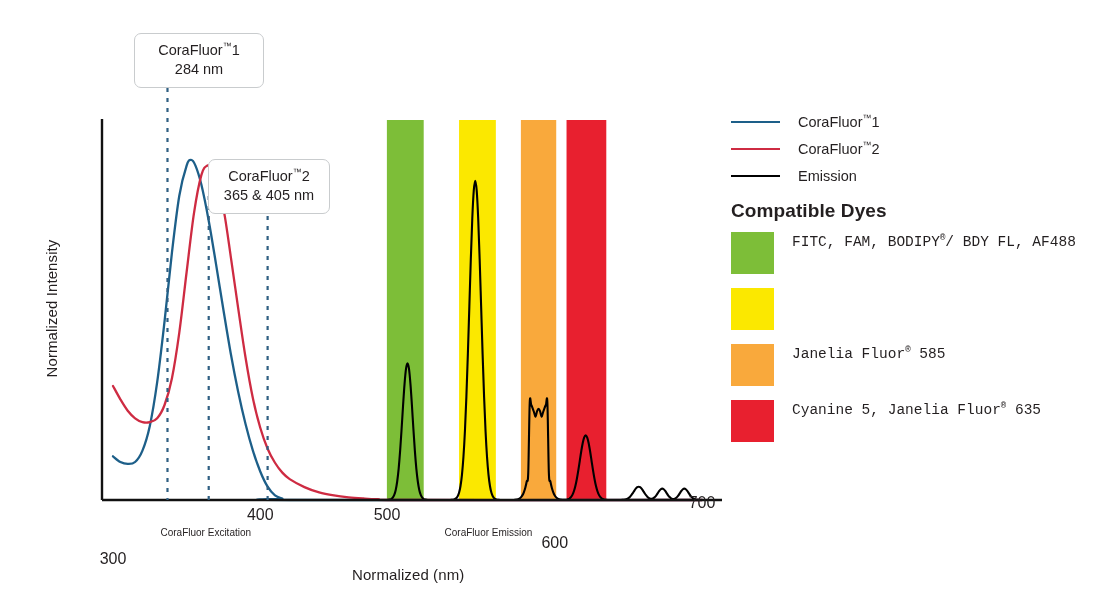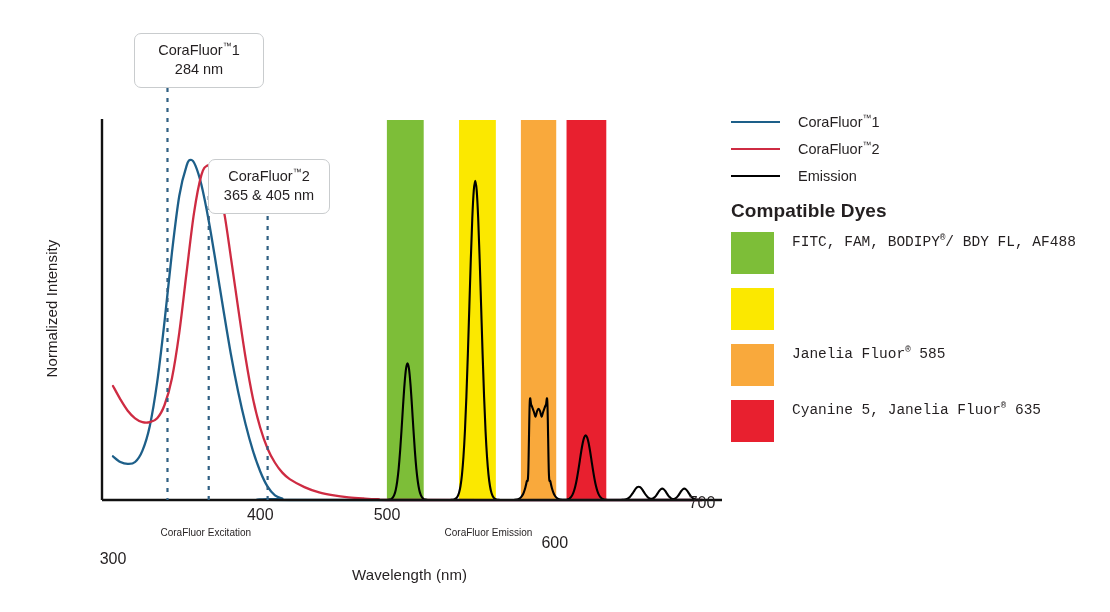--- a/index.html
+++ b/index.html
@@ -112,21 +112,21 @@
         <path d="M 113.00 456.30 C 114.23 457.25, 117.91 460.73, 120.36 462.00 C 122.82 463.27, 125.27 463.90, 127.72 463.90 C 130.18 463.90, 132.63 464.22, 135.09 462.00 C 137.54 459.78, 140.00 456.62, 142.45 450.60 C 144.90 444.58, 147.36 437.30, 149.81 425.90 C 152.27 414.50, 154.72 399.62, 157.18 382.20 C 159.63 364.78, 162.08 342.93, 164.54 321.40 C 166.99 299.87, 169.45 273.90, 171.90 253.00 C 174.35 232.10, 176.81 210.57, 179.26 196.00 C 181.72 181.43, 184.66 171.62, 186.63 165.60 C 188.59 159.58, 189.57 159.90, 191.04 159.90 C 192.52 159.90, 193.74 161.48, 195.46 165.60 C 197.18 169.72, 199.14 175.42, 201.35 184.60 C 203.56 193.78, 206.26 207.40, 208.71 220.70 C 211.17 234.00, 213.62 249.52, 216.07 264.40 C 218.53 279.28, 220.98 295.12, 223.44 310.00 C 225.89 324.88, 228.35 340.08, 230.80 353.70 C 233.25 367.32, 235.71 379.98, 238.16 391.70 C 240.62 403.42, 243.07 414.18, 245.53 424.00 C 247.98 433.82, 250.43 442.68, 252.89 450.60 C 255.34 458.52, 257.80 465.48, 260.25 471.50 C 262.70 477.52, 265.16 482.71, 267.61 486.70 C 270.07 490.69, 272.52 493.48, 274.98 495.44 C 277.43 497.40, 279.88 497.72, 282.34 498.48 C 284.79 499.24, 219.76 499.75, 289.70 500.00 C 359.64 500.25, 633.28 500.00, 702.00 500.00" fill="none" stroke="#1d5f89" stroke-width="2.3" stroke-linejoin="round" stroke-linecap="round"></path>
         <path d="M 113.00 386.00 C 114.23 388.22, 117.91 395.18, 120.36 399.30 C 122.82 403.42, 125.27 407.53, 127.72 410.70 C 130.18 413.87, 132.63 416.40, 135.09 418.30 C 137.54 420.20, 140.00 421.47, 142.45 422.10 C 144.90 422.73, 147.36 422.73, 149.81 422.10 C 152.27 421.47, 154.72 421.15, 157.18 418.30 C 159.63 415.45, 162.08 411.65, 164.54 405.00 C 166.99 398.35, 169.45 390.43, 171.90 378.40 C 174.35 366.37, 176.81 350.53, 179.26 332.80 C 181.72 315.07, 184.17 291.95, 186.63 272.00 C 189.08 252.05, 191.53 229.25, 193.99 213.10 C 196.44 196.95, 199.14 183.02, 201.35 175.10 C 203.56 167.18, 205.28 166.55, 207.24 165.60 C 209.20 164.65, 211.17 165.92, 213.13 169.40 C 215.09 172.88, 217.06 178.58, 219.02 186.50 C 220.98 194.42, 222.95 205.18, 224.91 216.90 C 226.87 228.62, 228.59 241.60, 230.80 256.80 C 233.01 272.00, 235.71 291.32, 238.16 308.10 C 240.62 324.88, 243.07 342.49, 245.53 357.50 C 247.98 372.51, 250.43 386.44, 252.89 398.16 C 255.34 409.88, 257.80 419.38, 260.25 427.80 C 262.70 436.22, 265.16 442.87, 267.61 448.70 C 270.07 454.53, 272.52 458.77, 274.98 462.76 C 277.43 466.75, 279.88 469.92, 282.34 472.64 C 284.79 475.36, 286.02 476.69, 289.70 479.10 C 293.38 481.51, 299.52 484.86, 304.43 487.08 C 309.33 489.30, 314.24 491.01, 319.15 492.40 C 324.06 493.79, 328.97 494.62, 333.88 495.44 C 338.78 496.26, 343.69 496.83, 348.60 497.34 C 353.51 497.85, 358.42 498.16, 363.32 498.48 C 368.23 498.80, 370.69 498.99, 378.05 499.24 C 385.41 499.49, 353.51 499.87, 407.50 500.00 C 461.49 500.13, 652.92 500.00, 702.00 500.00" fill="none" stroke="#ce2b42" stroke-width="2.3" stroke-linejoin="round" stroke-linecap="round"></path>
         <path d="M 113.00 500.00 C 113.25 500.00, 113.98 500.00, 114.47 500.00 C 114.96 500.00, 115.45 500.00, 115.94 500.00 C 116.44 500.00, 116.93 500.00, 117.42 500.00 C 117.91 500.00, 118.40 500.00, 118.89 500.00 C 119.38 500.00, 119.87 500.00, 120.36 500.00 C 120.85 500.00, 121.34 500.00, 121.84 500.00 C 122.33 500.00, 122.82 500.00, 123.31 500.00 C 123.80 500.00, 124.29 500.00, 124.78 500.00 C 125.27 500.00, 125.76 500.00, 126.25 500.00 C 126.74 500.00, 127.23 500.00, 127.72 500.00 C 128.22 500.00, 128.71 500.00, 129.20 500.00 C 129.69 500.00, 130.18 500.00, 130.67 500.00 C 131.16 500.00, 131.65 500.00, 132.14 500.00 C 132.63 500.00, 133.12 500.00, 133.62 500.00 C 134.11 500.00, 134.60 500.00, 135.09 500.00 C 135.58 500.00, 136.07 500.00, 136.56 500.00 C 137.05 500.00, 137.54 500.00, 138.03 500.00 C 138.52 500.00, 139.01 500.00, 139.50 500.00 C 140.00 500.00, 140.49 500.00, 140.98 500.00 C 141.47 500.00, 141.96 500.00, 142.45 500.00 C 142.94 500.00, 143.43 500.00, 143.92 500.00 C 144.41 500.00, 144.90 500.00, 145.40 500.00 C 145.89 500.00, 146.38 500.00, 146.87 500.00 C 147.36 500.00, 147.85 500.00, 148.34 500.00 C 148.83 500.00, 149.32 500.00, 149.81 500.00 C 150.30 500.00, 150.79 500.00, 151.28 500.00 C 151.78 500.00, 152.27 500.00, 152.76 500.00 C 153.25 500.00, 153.74 500.00, 154.23 500.00 C 154.72 500.00, 155.21 500.00, 155.70 500.00 C 156.19 500.00, 156.68 500.00, 157.18 500.00 C 157.67 500.00, 158.16 500.00, 158.65 500.00 C 159.14 500.00, 159.63 500.00, 160.12 500.00 C 160.61 500.00, 161.10 500.00, 161.59 500.00 C 162.08 500.00, 162.57 500.00, 163.06 500.00 C 163.56 500.00, 164.05 500.00, 164.54 500.00 C 165.03 500.00, 165.52 500.00, 166.01 500.00 C 166.50 500.00, 166.99 500.00, 167.48 500.00 C 167.97 500.00, 168.46 500.00, 168.95 500.00 C 169.45 500.00, 169.94 500.00, 170.43 500.00 C 170.92 500.00, 171.41 500.00, 171.90 500.00 C 172.39 500.00, 172.88 500.00, 173.37 500.00 C 173.86 500.00, 174.35 500.00, 174.84 500.00 C 175.34 500.00, 175.83 500.00, 176.32 500.00 C 176.81 500.00, 177.30 500.00, 177.79 500.00 C 178.28 500.00, 178.77 500.00, 179.26 500.00 C 179.75 500.00, 180.24 500.00, 180.74 500.00 C 181.23 500.00, 181.72 500.00, 182.21 500.00 C 182.70 500.00, 183.19 500.00, 183.68 500.00 C 184.17 500.00, 184.66 500.00, 185.15 500.00 C 185.64 500.00, 186.13 500.00, 186.63 500.00 C 187.12 500.00, 187.61 500.00, 188.10 500.00 C 188.59 500.00, 189.08 500.00, 189.57 500.00 C 190.06 500.00, 190.55 500.00, 191.04 500.00 C 191.53 500.00, 192.02 500.00, 192.51 500.00 C 193.01 500.00, 193.50 500.00, 193.99 500.00 C 194.48 500.00, 194.97 500.00, 195.46 500.00 C 195.95 500.00, 196.44 500.00, 196.93 500.00 C 197.42 500.00, 197.91 500.00, 198.41 500.00 C 198.90 500.00, 199.39 500.00, 199.88 500.00 C 200.37 500.00, 200.86 500.00, 201.35 500.00 C 201.84 500.00, 202.33 500.00, 202.82 500.00 C 203.31 500.00, 203.80 500.00, 204.30 500.00 C 204.79 500.00, 205.28 500.00, 205.77 500.00 C 206.26 500.00, 206.75 500.00, 207.24 500.00 C 207.73 500.00, 208.22 500.00, 208.71 500.00 C 209.20 500.00, 209.69 500.00, 210.19 500.00 C 210.68 500.00, 211.17 500.00, 211.66 500.00 C 212.15 500.00, 212.64 500.00, 213.13 500.00 C 213.62 500.00, 214.11 500.00, 214.60 500.00 C 215.09 500.00, 215.58 500.00, 216.07 500.00 C 216.57 500.00, 217.06 500.00, 217.55 500.00 C 218.04 500.00, 218.53 500.00, 219.02 500.00 C 219.51 500.00, 220.00 500.00, 220.49 500.00 C 220.98 500.00, 221.47 500.00, 221.97 500.00 C 222.46 500.00, 222.95 500.00, 223.44 500.00 C 223.93 500.00, 224.42 500.00, 224.91 500.00 C 225.40 500.00, 225.89 500.00, 226.38 500.00 C 226.87 500.00, 227.36 500.00, 227.86 500.00 C 228.35 500.00, 228.84 500.00, 229.33 500.00 C 229.82 500.00, 230.31 500.00, 230.80 500.00 C 231.29 500.00, 231.78 500.00, 232.27 500.00 C 232.76 500.00, 233.25 500.00, 233.75 500.00 C 234.24 500.00, 234.73 500.00, 235.22 500.00 C 235.71 500.00, 236.20 500.00, 236.69 500.00 C 237.18 500.00, 237.67 500.00, 238.16 500.00 C 238.65 500.00, 239.14 500.00, 239.63 500.00 C 240.13 500.00, 240.62 500.00, 241.11 500.00 C 241.60 500.00, 242.09 500.00, 242.58 500.00 C 243.07 500.00, 243.56 500.00, 244.05 500.00 C 244.54 500.00, 245.03 500.00, 245.53 500.00 C 246.02 500.00, 246.51 500.00, 247.00 500.00 C 247.49 500.00, 247.98 500.00, 248.47 500.00 C 248.96 500.00, 249.45 500.00, 249.94 500.00 C 250.43 500.00, 250.92 500.00, 251.41 500.00 C 251.91 500.00, 252.40 500.00, 252.89 500.00 C 253.38 500.00, 253.87 500.00, 254.36 500.00 C 254.85 500.00, 255.34 500.00, 255.83 500.00 C 256.32 500.00, 256.81 500.00, 257.31 500.00 C 257.80 500.00, 258.29 500.00, 258.78 500.00 C 259.27 500.00, 259.76 500.00, 260.25 500.00 C 260.74 500.00, 261.23 500.00, 261.72 500.00 C 262.21 500.00, 262.70 500.00, 263.19 500.00 C 263.69 500.00, 264.18 500.00, 264.67 500.00 C 265.16 500.00, 265.65 500.00, 266.14 500.00 C 266.63 500.00, 267.12 500.00, 267.61 500.00 C 268.10 500.00, 268.59 500.00, 269.09 500.00 C 269.58 500.00, 270.07 500.00, 270.56 500.00 C 271.05 500.00, 271.54 500.00, 272.03 500.00 C 272.52 500.00, 273.01 500.00, 273.50 500.00 C 273.99 500.00, 274.48 500.00, 274.98 500.00 C 275.47 500.00, 275.96 500.00, 276.45 500.00 C 276.94 500.00, 277.43 500.00, 277.92 500.00 C 278.41 500.00, 278.90 500.00, 279.39 500.00 C 279.88 500.00, 280.37 500.00, 280.87 500.00 C 281.36 500.00, 281.85 500.00, 282.34 500.00 C 282.83 500.00, 283.32 500.00, 283.81 500.00 C 284.30 500.00, 284.79 500.00, 285.28 500.00 C 285.77 500.00, 286.26 500.00, 286.75 500.00 C 287.25 500.00, 287.74 500.00, 288.23 500.00 C 288.72 500.00, 289.21 500.00, 289.70 500.00 C 290.19 500.00, 290.68 500.00, 291.17 500.00 C 291.66 500.00, 292.15 500.00, 292.64 500.00 C 293.14 500.00, 293.63 500.00, 294.12 500.00 C 294.61 500.00, 295.10 500.00, 295.59 500.00 C 296.08 500.00, 296.57 500.00, 297.06 500.00 C 297.55 500.00, 298.04 500.00, 298.53 500.00 C 299.03 500.00, 299.52 500.00, 300.01 500.00 C 300.50 500.00, 300.99 500.00, 301.48 500.00 C 301.97 500.00, 302.46 500.00, 302.95 500.00 C 303.44 500.00, 303.93 500.00, 304.43 500.00 C 304.92 500.00, 305.41 500.00, 305.90 500.00 C 306.39 500.00, 306.88 500.00, 307.37 500.00 C 307.86 500.00, 308.35 500.00, 308.84 500.00 C 309.33 500.00, 309.82 500.00, 310.31 500.00 C 310.81 500.00, 311.30 500.00, 311.79 500.00 C 312.28 500.00, 312.77 500.00, 313.26 500.00 C 313.75 500.00, 314.24 500.00, 314.73 500.00 C 315.22 500.00, 315.71 500.00, 316.21 500.00 C 316.70 500.00, 317.19 500.00, 317.68 500.00 C 318.17 500.00, 318.66 500.00, 319.15 500.00 C 319.64 500.00, 320.13 500.00, 320.62 500.00 C 321.11 500.00, 321.60 500.00, 322.10 500.00 C 322.59 500.00, 323.08 500.00, 323.57 500.00 C 324.06 500.00, 324.55 500.00, 325.04 500.00 C 325.53 500.00, 326.02 500.00, 326.51 500.00 C 327.00 500.00, 327.49 500.00, 327.99 500.00 C 328.48 500.00, 328.97 500.00, 329.46 500.00 C 329.95 500.00, 330.44 500.00, 330.93 500.00 C 331.42 500.00, 331.91 500.00, 332.40 500.00 C 332.89 500.00, 333.38 500.00, 333.88 500.00 C 334.37 500.00, 334.86 500.00, 335.35 500.00 C 335.84 500.00, 336.33 500.00, 336.82 500.00 C 337.31 500.00, 337.80 500.00, 338.29 500.00 C 338.78 500.00, 339.27 500.00, 339.76 500.00 C 340.26 500.00, 340.75 500.00, 341.24 500.00 C 341.73 500.00, 342.22 500.00, 342.71 500.00 C 343.20 500.00, 343.69 500.00, 344.18 500.00 C 344.67 500.00, 345.16 500.00, 345.65 500.00 C 346.15 500.00, 346.64 500.00, 347.13 500.00 C 347.62 500.00, 348.11 500.00, 348.60 500.00 C 349.09 500.00, 349.58 500.00, 350.07 500.00 C 350.56 500.00, 351.05 500.00, 351.54 500.00 C 352.04 500.00, 352.53 500.00, 353.02 500.00 C 353.51 500.00, 354.00 500.00, 354.49 500.00 C 354.98 500.00, 355.47 500.00, 355.96 500.00 C 356.45 500.00, 356.94 500.00, 357.44 500.00 C 357.93 500.00, 358.42 500.00, 358.91 500.00 C 359.40 500.00, 359.89 500.00, 360.38 500.00 C 360.87 500.00, 361.36 500.00, 361.85 500.00 C 362.34 500.00, 362.83 500.00, 363.32 500.00 C 363.82 500.00, 364.31 500.00, 364.80 500.00 C 365.29 500.00, 365.78 500.00, 366.27 500.00 C 366.76 500.00, 367.25 500.00, 367.74 500.00 C 368.23 500.00, 368.72 500.00, 369.21 500.00 C 369.71 500.00, 370.20 500.00, 370.69 500.00 C 371.18 500.00, 371.67 500.00, 372.16 500.00 C 372.65 500.00, 373.14 500.00, 373.63 500.00 C 374.12 500.00, 374.61 500.00, 375.11 500.00 C 375.60 500.00, 376.09 500.00, 376.58 500.00 C 377.07 500.00, 377.56 500.00, 378.05 500.00 C 378.54 500.00, 379.03 500.00, 379.52 500.00 C 380.01 500.00, 380.50 500.00, 381.00 500.00 C 381.49 500.00, 381.98 500.00, 382.47 500.00 C 382.96 500.00, 383.45 500.00, 383.94 500.00 C 384.43 499.99, 384.92 499.99, 385.41 499.99 C 385.90 499.98, 386.39 499.97, 386.88 499.95 C 387.38 499.93, 387.87 499.92, 388.36 499.86 C 388.85 499.81, 389.34 499.76, 389.83 499.62 C 390.32 499.48, 390.81 499.34, 391.30 499.02 C 391.79 498.70, 392.28 498.36, 392.77 497.69 C 393.27 497.02, 393.76 496.27, 394.25 494.99 C 394.74 493.70, 395.23 492.21, 395.72 489.96 C 396.21 487.71, 396.70 485.06, 397.19 481.49 C 397.68 477.91, 398.17 473.66, 398.67 468.53 C 399.16 463.39, 399.65 457.31, 400.14 450.69 C 400.63 444.07, 401.12 436.37, 401.61 428.80 C 402.10 421.23, 402.59 412.76, 403.08 405.26 C 403.57 397.76, 404.06 389.90, 404.56 383.81 C 405.05 377.71, 405.54 372.11, 406.03 368.67 C 406.52 365.24, 407.01 363.20, 407.50 363.20 C 407.99 363.20, 408.48 365.24, 408.97 368.67 C 409.46 372.11, 409.95 377.71, 410.44 383.81 C 410.94 389.90, 411.43 397.76, 411.92 405.26 C 412.41 412.76, 412.90 421.23, 413.39 428.80 C 413.88 436.37, 414.37 444.07, 414.86 450.69 C 415.35 457.31, 415.84 463.39, 416.33 468.53 C 416.83 473.66, 417.32 477.91, 417.81 481.49 C 418.30 485.06, 418.79 487.71, 419.28 489.96 C 419.77 492.21, 420.26 493.70, 420.75 494.99 C 421.24 496.27, 421.73 497.02, 422.23 497.69 C 422.72 498.36, 423.21 498.70, 423.70 499.02 C 424.19 499.34, 424.68 499.48, 425.17 499.62 C 425.66 499.76, 426.15 499.81, 426.64 499.86 C 427.13 499.92, 427.62 499.93, 428.12 499.95 C 428.61 499.97, 429.10 499.98, 429.59 499.99 C 430.08 499.99, 430.57 499.99, 431.06 500.00 C 431.55 500.00, 432.04 500.00, 432.53 500.00 C 433.02 500.00, 433.51 500.00, 434.00 500.00 C 434.50 500.00, 434.99 500.00, 435.48 500.00 C 435.97 500.00, 436.46 500.00, 436.95 500.00 C 437.44 500.00, 437.93 500.00, 438.42 500.00 C 438.91 500.00, 439.40 500.00, 439.89 500.00 C 440.39 500.00, 440.88 500.00, 441.37 500.00 C 441.86 500.00, 442.35 500.00, 442.84 500.00 C 443.33 500.00, 443.82 500.00, 444.31 500.00 C 444.80 500.00, 445.29 500.00, 445.79 500.00 C 446.28 500.00, 446.77 500.00, 447.26 500.00 C 447.75 499.99, 448.24 499.99, 448.73 499.99 C 449.22 499.98, 449.71 499.98, 450.20 499.96 C 450.69 499.95, 451.18 499.93, 451.68 499.89 C 452.17 499.85, 452.66 499.82, 453.15 499.72 C 453.64 499.62, 454.13 499.53, 454.62 499.30 C 455.11 499.08, 455.60 498.85, 456.09 498.38 C 456.58 497.90, 457.07 497.40, 457.56 496.45 C 458.06 495.51, 458.55 494.47, 459.04 492.72 C 459.53 490.98, 460.02 489.00, 460.51 485.98 C 461.00 482.96, 461.49 479.47, 461.98 474.60 C 462.47 469.74, 462.96 464.07, 463.45 456.80 C 463.95 449.53, 464.44 441.04, 464.93 430.97 C 465.42 420.90, 465.91 409.22, 466.40 396.37 C 466.89 383.52, 467.38 368.86, 467.87 353.86 C 468.36 338.86, 468.85 322.20, 469.35 306.40 C 469.84 290.59, 470.33 273.74, 470.82 259.06 C 471.31 244.37, 471.80 229.71, 472.29 218.31 C 472.78 206.90, 473.27 196.87, 473.76 190.62 C 474.25 184.37, 474.74 180.80, 475.24 180.80 C 475.73 180.80, 476.22 184.37, 476.71 190.62 C 477.20 196.87, 477.69 206.90, 478.18 218.31 C 478.67 229.71, 479.16 244.37, 479.65 259.06 C 480.14 273.74, 480.63 290.59, 481.13 306.40 C 481.62 322.20, 482.11 338.86, 482.60 353.86 C 483.09 368.86, 483.58 383.52, 484.07 396.37 C 484.56 409.22, 485.05 420.90, 485.54 430.97 C 486.03 441.04, 486.52 449.53, 487.01 456.80 C 487.51 464.07, 488.00 469.74, 488.49 474.60 C 488.98 479.47, 489.47 482.96, 489.96 485.98 C 490.45 489.00, 490.94 490.98, 491.43 492.72 C 491.92 494.47, 492.41 495.51, 492.90 496.45 C 493.40 497.40, 493.89 497.90, 494.38 498.38 C 494.87 498.85, 495.36 499.08, 495.85 499.30 C 496.34 499.53, 496.83 499.62, 497.32 499.72 C 497.81 499.82, 498.30 499.85, 498.80 499.89 C 499.29 499.93, 499.78 499.95, 500.27 499.96 C 500.76 499.98, 501.25 499.98, 501.74 499.99 C 502.23 499.99, 502.72 499.99, 503.21 500.00 C 503.70 500.00, 504.19 500.00, 504.69 500.00 C 505.18 500.00, 505.67 500.00, 506.16 500.00 C 506.65 500.00, 507.14 500.00, 507.63 500.00 C 508.12 500.00, 508.61 500.00, 509.10 500.00 C 509.59 499.99, 510.08 499.99, 510.57 499.99 C 511.07 499.98, 511.56 499.98, 512.05 499.97 C 512.54 499.96, 513.03 499.95, 513.52 499.93 C 514.01 499.91, 514.50 499.88, 514.99 499.84 C 515.48 499.79, 515.97 499.74, 516.46 499.65 C 516.96 499.55, 517.45 499.45, 517.94 499.28 C 518.43 499.10, 518.92 498.91, 519.41 498.59 C 519.90 498.28, 520.39 497.93, 520.88 497.39 C 521.37 496.86, 521.86 496.26, 522.36 495.40 C 522.85 494.55, 523.34 493.57, 523.83 492.28 C 524.32 490.99, 524.81 489.50, 525.30 487.66 C 525.79 485.81, 526.28 483.70, 526.77 481.22 C 527.26 478.74, 527.75 485.85, 528.25 472.80 C 528.74 459.75, 529.23 414.25, 529.72 402.93 C 530.21 391.61, 530.70 403.97, 531.19 404.87 C 531.68 405.77, 532.17 407.07, 532.66 408.35 C 533.15 409.63, 533.64 411.20, 534.13 412.56 C 534.63 413.93, 535.12 416.80, 535.61 416.54 C 536.10 416.28, 536.59 412.31, 537.08 411.02 C 537.57 409.73, 538.06 408.80, 538.55 408.80 C 539.04 408.80, 539.53 409.73, 540.02 411.02 C 540.52 412.31, 541.01 416.28, 541.50 416.54 C 541.99 416.80, 542.48 413.93, 542.97 412.56 C 543.46 411.20, 543.95 409.63, 544.44 408.35 C 544.93 407.07, 545.42 405.77, 545.91 404.87 C 546.41 403.97, 546.90 391.61, 547.39 402.93 C 547.88 414.25, 548.37 459.75, 548.86 472.80 C 549.35 485.85, 549.84 478.74, 550.33 481.22 C 550.82 483.70, 551.31 485.81, 551.81 487.66 C 552.30 489.50, 552.79 490.99, 553.28 492.28 C 553.77 493.57, 554.26 494.55, 554.75 495.40 C 555.24 496.26, 555.73 496.86, 556.22 497.39 C 556.71 497.93, 557.20 498.28, 557.69 498.59 C 558.19 498.91, 558.68 499.10, 559.17 499.28 C 559.66 499.45, 560.15 499.55, 560.64 499.64 C 561.13 499.73, 561.62 499.78, 562.11 499.81 C 562.60 499.85, 563.09 499.87, 563.59 499.87 C 564.08 499.87, 564.57 499.86, 565.06 499.83 C 565.55 499.79, 566.04 499.75, 566.53 499.66 C 567.02 499.57, 567.51 499.47, 568.00 499.28 C 568.49 499.09, 568.98 498.88, 569.48 498.53 C 569.97 498.17, 570.46 497.77, 570.95 497.16 C 571.44 496.55, 571.93 495.84, 572.42 494.86 C 572.91 493.88, 573.40 492.73, 573.89 491.26 C 574.38 489.79, 574.87 488.07, 575.37 486.03 C 575.86 483.99, 576.35 481.63, 576.84 479.03 C 577.33 476.43, 577.82 473.46, 578.31 470.42 C 578.80 467.39, 579.29 464.02, 579.78 460.82 C 580.27 457.62, 580.76 454.21, 581.25 451.24 C 581.75 448.27, 582.24 445.30, 582.73 442.99 C 583.22 440.68, 583.71 438.65, 584.20 437.39 C 584.69 436.12, 585.18 435.40, 585.67 435.40 C 586.16 435.40, 586.65 436.12, 587.14 437.39 C 587.64 438.65, 588.13 440.68, 588.62 442.99 C 589.11 445.30, 589.60 448.27, 590.09 451.24 C 590.58 454.21, 591.07 457.62, 591.56 460.82 C 592.05 464.02, 592.54 467.39, 593.04 470.42 C 593.53 473.46, 594.02 476.43, 594.51 479.03 C 595.00 481.63, 595.49 483.99, 595.98 486.03 C 596.47 488.07, 596.96 489.79, 597.45 491.26 C 597.94 492.73, 598.43 493.88, 598.92 494.86 C 599.42 495.84, 599.91 496.55, 600.40 497.16 C 600.89 497.77, 601.38 498.17, 601.87 498.53 C 602.36 498.88, 602.85 499.09, 603.34 499.28 C 603.83 499.47, 604.32 499.58, 604.82 499.67 C 605.31 499.77, 605.80 499.81, 606.29 499.86 C 606.78 499.90, 607.27 499.92, 607.76 499.94 C 608.25 499.96, 608.74 499.97, 609.23 499.98 C 609.72 499.99, 610.21 499.99, 610.70 499.99 C 611.20 500.00, 611.69 500.00, 612.18 500.00 C 612.67 500.00, 613.16 500.00, 613.65 500.00 C 614.14 500.00, 614.63 500.00, 615.12 500.00 C 615.61 500.00, 616.10 500.00, 616.60 500.00 C 617.09 500.00, 617.58 500.00, 618.07 500.00 C 618.56 499.99, 619.05 499.99, 619.54 499.99 C 620.03 499.98, 620.52 499.98, 621.01 499.96 C 621.50 499.95, 621.99 499.94, 622.49 499.90 C 622.98 499.87, 623.47 499.84, 623.96 499.78 C 624.45 499.71, 624.94 499.64, 625.43 499.51 C 625.92 499.39, 626.41 499.24, 626.90 499.02 C 627.39 498.81, 627.88 498.55, 628.38 498.20 C 628.87 497.85, 629.36 497.44, 629.85 496.94 C 630.34 496.44, 630.83 495.85, 631.32 495.21 C 631.81 494.56, 632.30 493.81, 632.79 493.08 C 633.28 492.34, 633.77 491.52, 634.26 490.79 C 634.76 490.06, 635.25 489.30, 635.74 488.70 C 636.23 488.11, 636.72 487.57, 637.21 487.23 C 637.70 486.90, 638.19 486.70, 638.68 486.70 C 639.17 486.70, 639.66 486.90, 640.15 487.23 C 640.65 487.57, 641.14 488.11, 641.63 488.70 C 642.12 489.30, 642.61 490.06, 643.10 490.79 C 643.59 491.52, 644.08 492.34, 644.57 493.07 C 645.06 493.81, 645.55 494.56, 646.04 495.19 C 646.54 495.83, 647.03 496.42, 647.52 496.90 C 648.01 497.38, 648.50 497.77, 648.99 498.07 C 649.48 498.37, 649.97 498.58, 650.46 498.70 C 650.95 498.81, 651.44 498.84, 651.93 498.76 C 652.43 498.69, 652.92 498.52, 653.41 498.23 C 653.90 497.95, 654.39 497.55, 654.88 497.06 C 655.37 496.57, 655.86 495.94, 656.35 495.28 C 656.84 494.61, 657.33 493.81, 657.83 493.07 C 658.32 492.34, 658.81 491.51, 659.30 490.87 C 659.79 490.22, 660.28 489.59, 660.77 489.21 C 661.26 488.84, 661.75 488.60, 662.24 488.60 C 662.73 488.60, 663.22 488.84, 663.72 489.22 C 664.21 489.59, 664.70 490.23, 665.19 490.87 C 665.68 491.51, 666.17 492.34, 666.66 493.08 C 667.15 493.82, 667.64 494.63, 668.13 495.30 C 668.62 495.97, 669.11 496.61, 669.61 497.11 C 670.10 497.62, 670.59 498.03, 671.08 498.33 C 671.57 498.63, 672.06 498.83, 672.55 498.93 C 673.04 499.02, 673.53 499.02, 674.02 498.93 C 674.51 498.83, 675.00 498.63, 675.50 498.33 C 675.99 498.03, 676.48 497.62, 676.97 497.11 C 677.46 496.61, 677.95 495.97, 678.44 495.30 C 678.93 494.63, 679.42 493.82, 679.91 493.08 C 680.40 492.34, 680.89 491.51, 681.38 490.87 C 681.88 490.23, 682.37 489.59, 682.86 489.22 C 683.35 488.84, 683.84 488.60, 684.33 488.60 C 684.82 488.60, 685.31 488.84, 685.80 489.22 C 686.29 489.59, 686.78 490.23, 687.27 490.87 C 687.77 491.52, 688.26 492.35, 688.75 493.09 C 689.24 493.83, 689.73 494.63, 690.22 495.31 C 690.71 495.99, 691.20 496.63, 691.69 497.16 C 692.18 497.68, 692.67 498.11, 693.16 498.46 C 693.66 498.81, 694.15 499.05, 694.64 499.25 C 695.13 499.45, 695.62 499.57, 696.11 499.67 C 696.60 499.78, 697.09 499.83, 697.58 499.87 C 698.07 499.92, 698.56 499.94, 699.05 499.96 C 699.55 499.97, 700.04 499.98, 700.53 499.99 C 701.02 499.99, 701.51 499.99, 702.00 500.00 C 702.49 500.00, 702.98 500.00, 703.47 500.00 C 703.96 500.00, 704.70 500.00, 704.95 500.00" fill="none" stroke="#000000" stroke-width="2.1" stroke-linejoin="round" stroke-linecap="round"></path>
         <line x1="102" y1="119" x2="102" y2="500" stroke="#111" stroke-width="2.4"></line>
         <line x1="102" y1="500" x2="722" y2="500" stroke="#111" stroke-width="2.4"></line>
         <line x1="167.48250000000002" y1="88" x2="167.48250000000002" y2="500" stroke="#2f5f82" stroke-width="2.2" stroke-dasharray="4 6"></line>
         <line x1="208.7125" y1="196" x2="208.7125" y2="500" stroke="#2f5f82" stroke-width="2.2" stroke-dasharray="4 6"></line>
         <line x1="267.6125" y1="196" x2="267.6125" y2="500" stroke="#2f5f82" stroke-width="2.2" stroke-dasharray="4 6"></line>
       </svg>
 
-    <div class="axis-title" id="x-axis-title">Wavelength (nm)</div>
+    <div class="axis-title" id="x-axis-title">Normalized (nm)</div>
     <div class="axis-title" id="y-axis-title">Normalized Intensity</div>
 
     <div id="tick-labels">
         <div class="tick-label" style="left: 113px; top: 506px; margin-top: 44px;">300</div>
         <div class="tick-label" style="left: 260.25px; top: 506px;">400</div>
         <div class="tick-label" style="left: 387px; top: 506px;">500</div>
         <div class="tick-label" style="left: 554.75px; top: 534px;">600</div>
         <div class="tick-label" style="left: 702px; top: 494px;">700</div>
       </div>
     <div id="range-labels">

